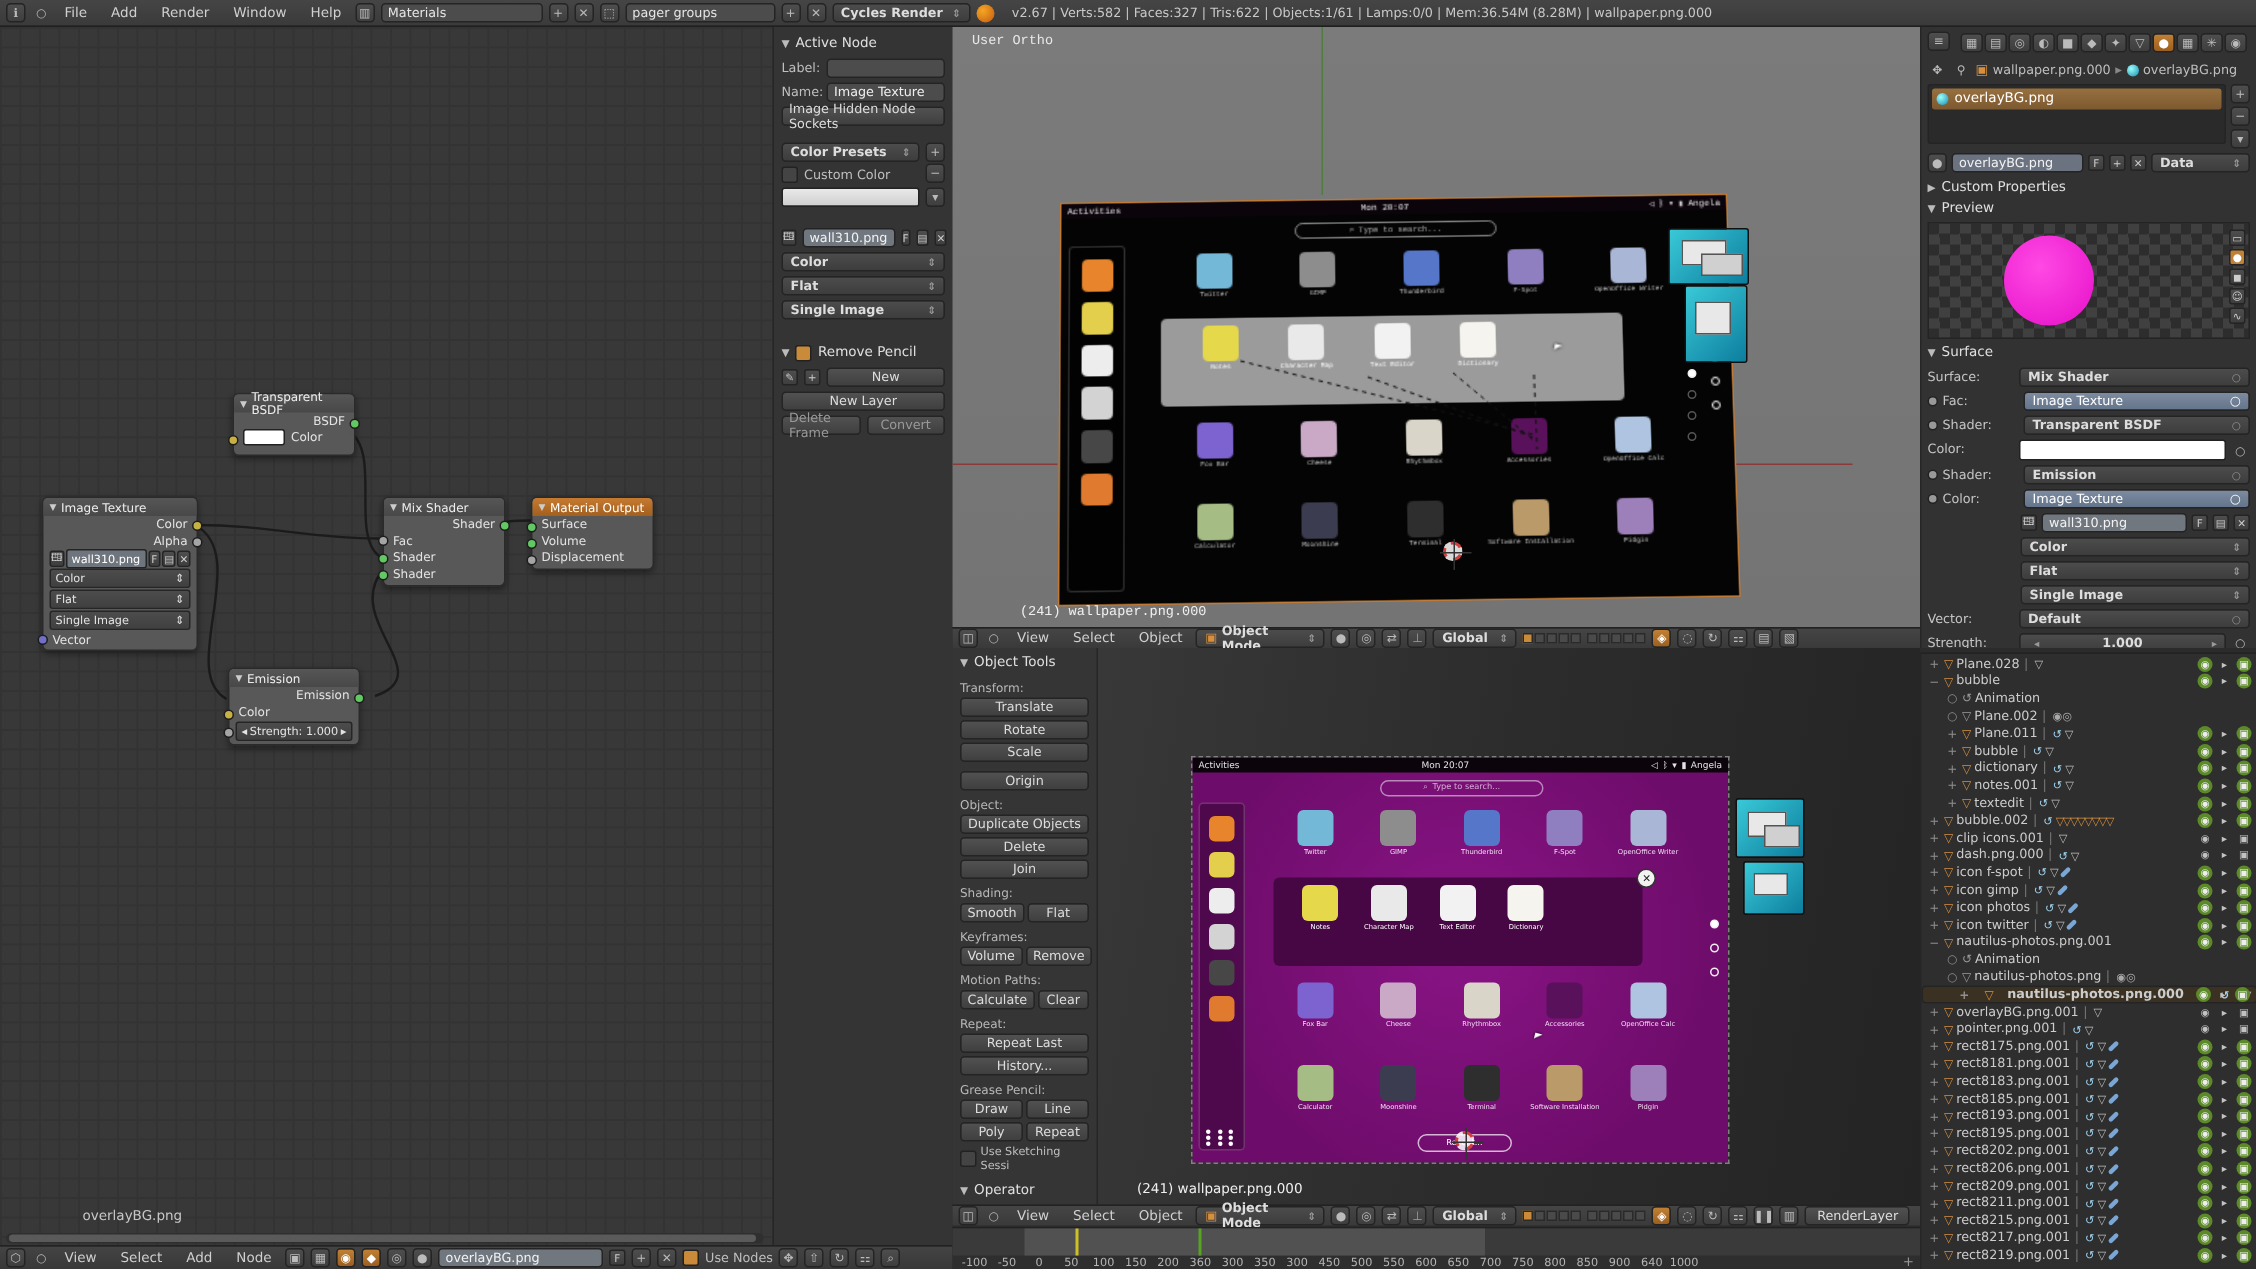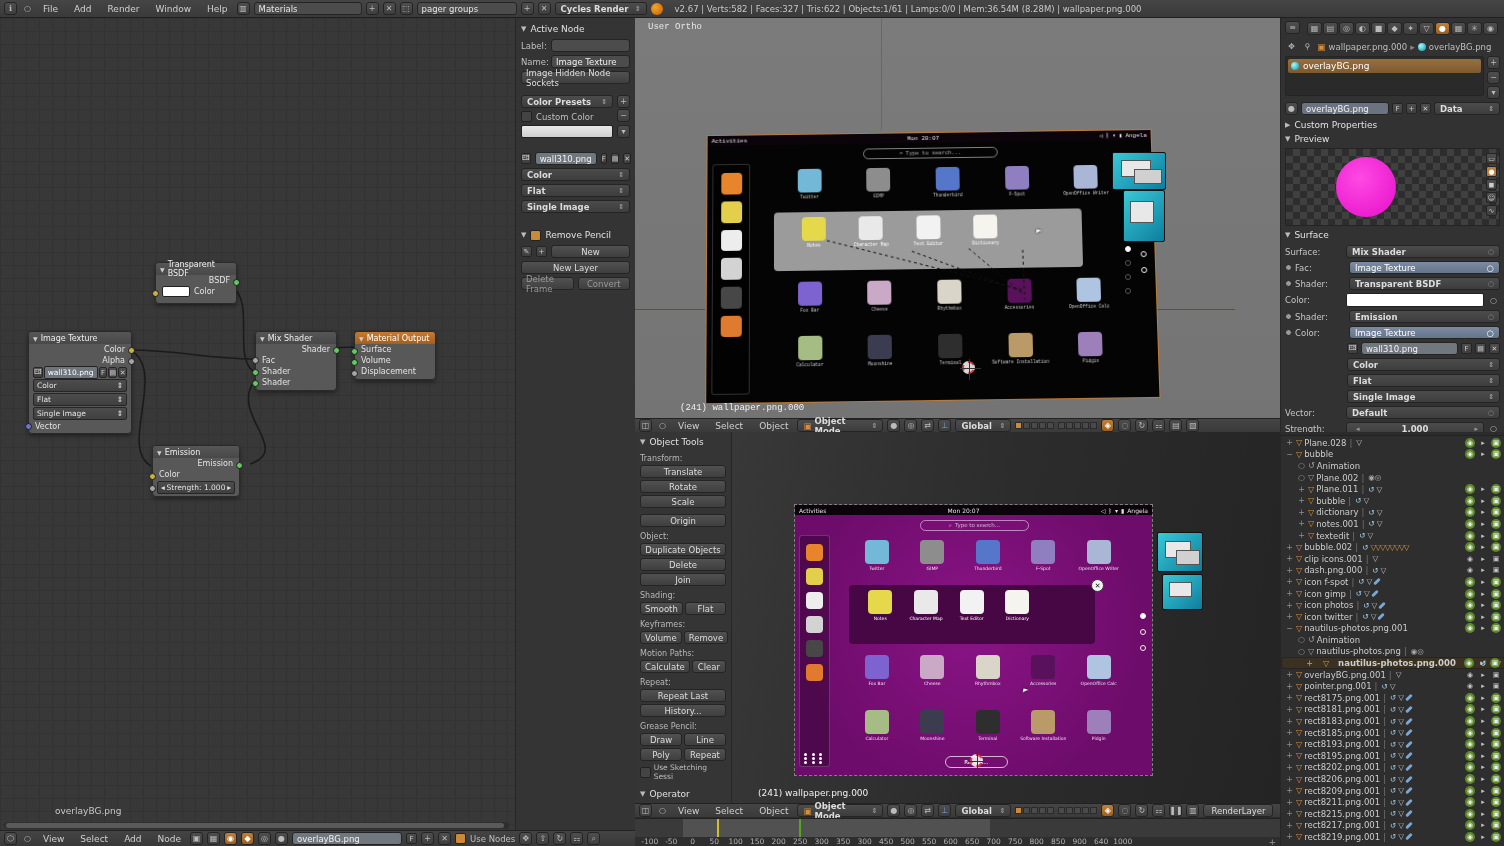--- a/index.html
+++ b/index.html
@@ -842,21 +842,21 @@
     </div>
     <div class="tl-ticks">
 
     <span class="tick">-100</span>
         <span class="tick">-50</span>
         <span class="tick">0</span>
         <span class="tick">50</span>
         <span class="tick">100</span>
         <span class="tick">150</span>
         <span class="tick">200</span>
-        <span class="tick">250</span>
+        <span class="tick">360</span>
         <span class="tick">300</span>
         <span class="tick">350</span>
         <span class="tick">300</span>
         <span class="tick">450</span>
         <span class="tick">500</span>
         <span class="tick">550</span>
         <span class="tick">600</span>
         <span class="tick">650</span>
         <span class="tick">700</span>
         <span class="tick">750</span>

